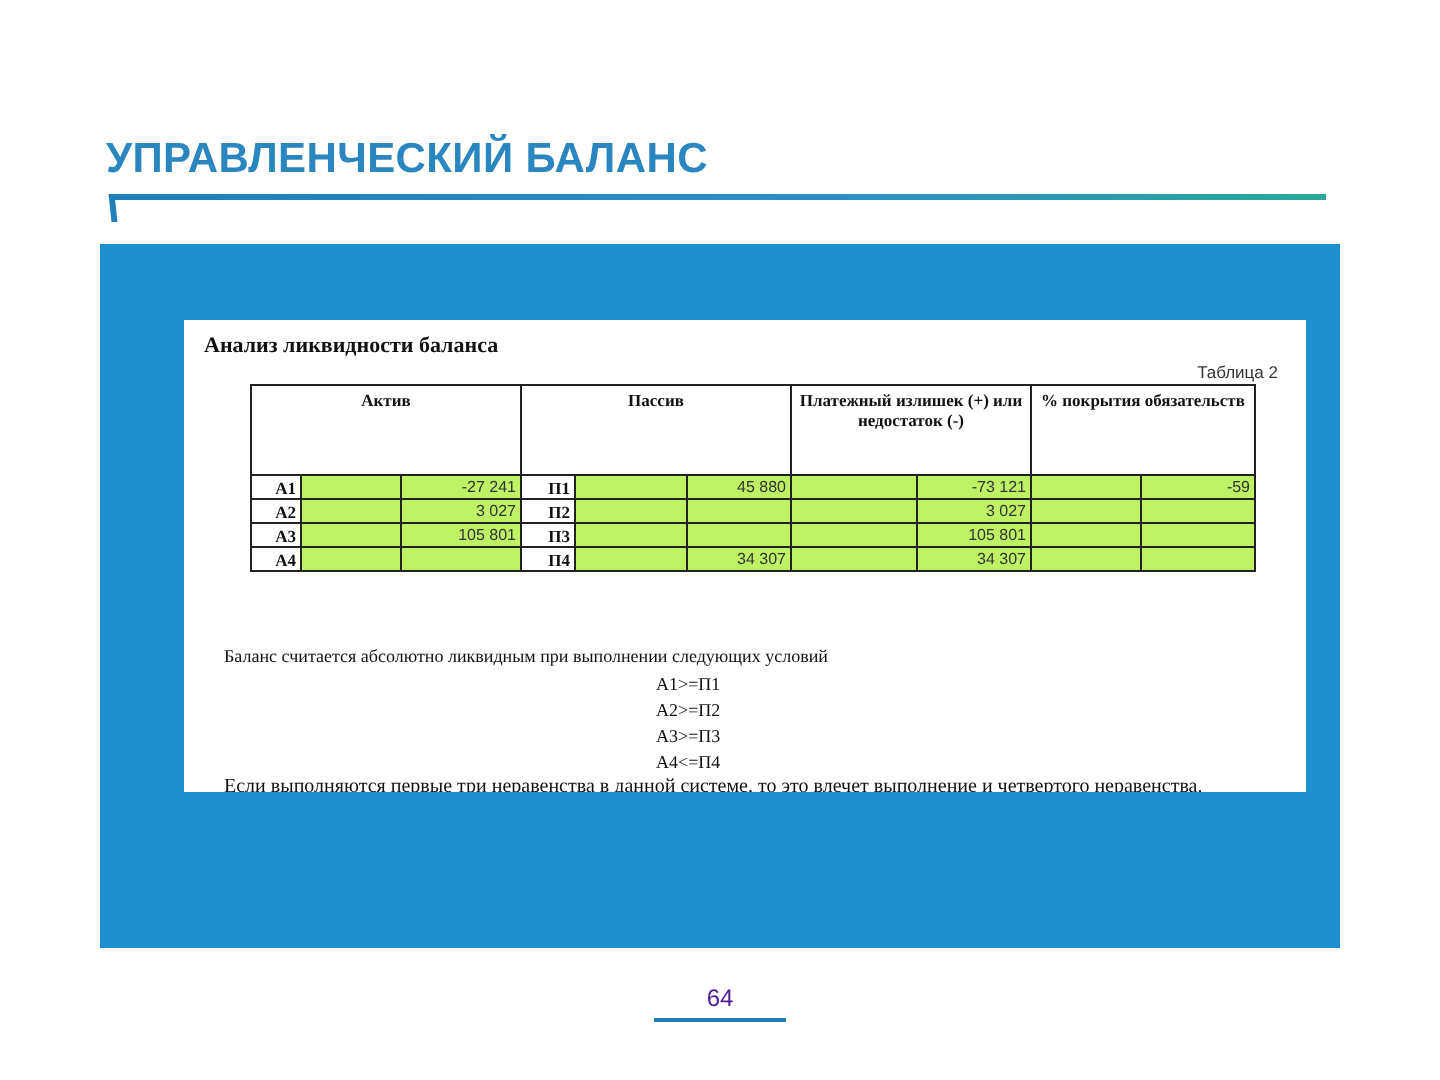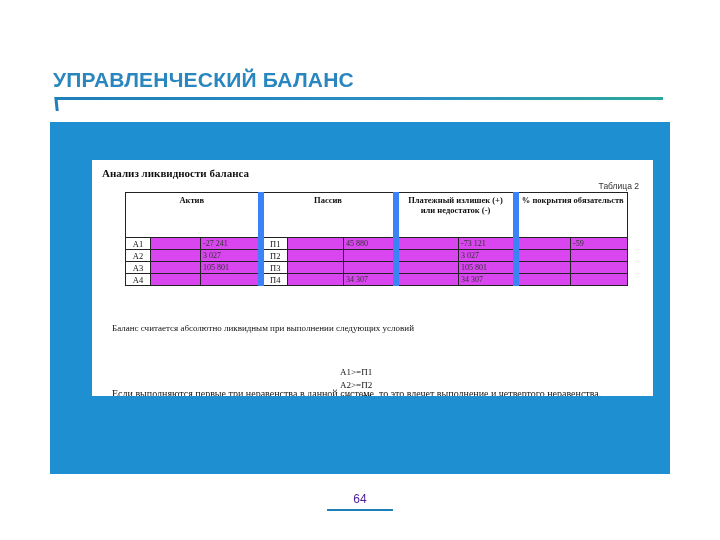--- a/index.html
+++ b/index.html
@@ -8,25 +8,25 @@
   .title-rule { position:absolute; left:55px; top:97px; width:608px; height:3px; background:linear-gradient(90deg,#1f7fb8 0%,#2b8fc6 60%,#2aa79a 100%); }
   .title-hook { position:absolute; left:55px; top:97px; width:3px; height:14px; background:#1f7fb8; transform:skewX(6deg); }
   .blue-panel { position:absolute; left:50px; top:122px; width:620px; height:352px; background:#1e90d2; }
   .doc { position:absolute; left:92px; top:160px; width:561px; height:236px; background:#ffffff; overflow:hidden; font-family:"Liberation Serif", serif; color:#111; }
   .doc-title { position:absolute; left:10px; top:7px; font-size:11px; font-weight:bold; }
   .table-no { position:absolute; right:14px; top:21px; font-family:"Liberation Sans", sans-serif; font-size:8.5px; color:#333; }
   table.liq { position:absolute; left:33px; top:32px; border-collapse:collapse; font-size:8.5px; table-layout:fixed; }
   table.liq td { border:1px solid #222; padding:0 2px; height:11px; line-height:10px; vertical-align:middle; }
   table.liq .head { font-weight:bold; text-align:center; vertical-align:top; height:42px; padding-top:2px; border-width:1.5px; }
   table.liq .sub { font-weight:bold; text-align:center; height:22px; }
-  table.liq .grp { font-weight:normal; text-align:center; }
-  table.liq .g { background:#d946ef; font-family:Liberation Serif, serif; font-size:8px; color:#333; }
-  table.liq .thick-l { border-left:6px solid #3b82f6; }
+  table.liq .grp { font-weight:bold; text-align:right; }
+  table.liq .g { background:#bef264; text-align:right; font-family:Liberation Sans, sans-serif; font-size:8px; color:#333; }
+  table.liq .thick-l { border-left:1px solid #3b82f6; }
   .conditions { position:absolute; left:20px; top:163px; font-size:9px; }
-  .cond-line { position:absolute; left:248px; font-size:9px;margin-top:30px; }
+  .cond-line { position:absolute; left:236px; font-size:9px; }
   .footer-note { position:absolute; left:20px; top:228px; font-size:10px; white-space:nowrap; }
   .page-number { position:absolute; left:340px; top:492px; width:40px; text-align:center; font-size:12px; color:#4c1d95; font-family:"Liberation Sans", sans-serif; }
   .page-rule { position:absolute; left:327px; top:509px; width:66px; height:2px; background:#1f7fb8; }
 </style>
 </head>
 <body>
 
 <div class="slide-title">УПРАВЛЕНЧЕСКИЙ БАЛАНС</div>
 <div class="title-rule"></div>
 <div class="title-hook"></div>

